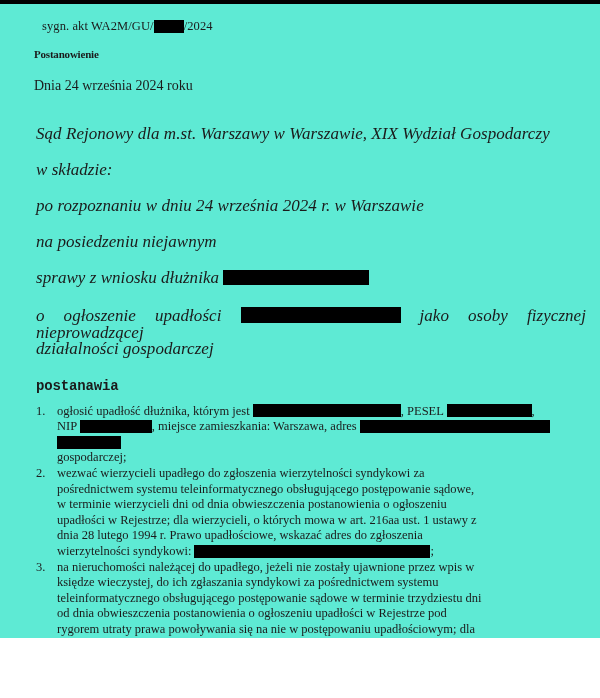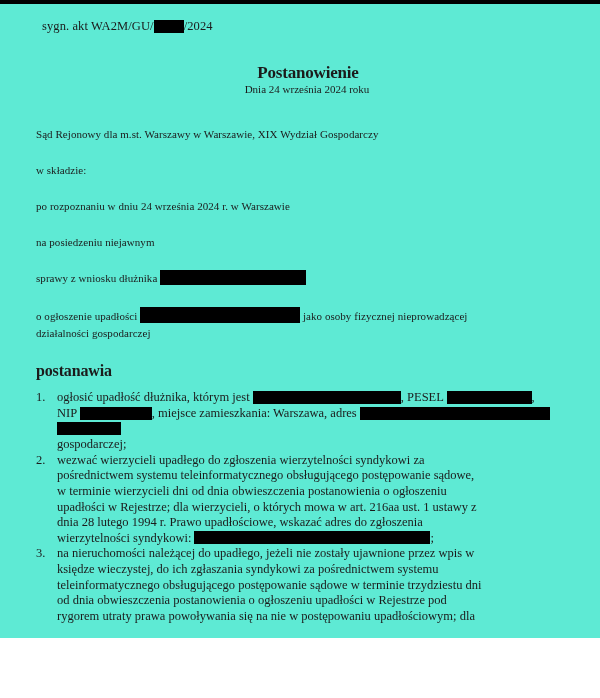--- a/index.html
+++ b/index.html
@@ -63,61 +63,64 @@
     font-size: 12.5px;
     line-height: 16px;
     padding-top: 14px;
     padding-left: 8px;
     letter-spacing: 0.1px;
     white-space: nowrap;
   }
   .sygn-line .redaction { width: 30px; height: 13px; top: -1px; }
 
   .doc-title {
-    text-align: center;
+    text-align: left;
     font-weight: bold;
-    font-size: 17px;
+    font-size: 11px;
     letter-spacing: -0.2px;
-    margin-top: 29px;
+    margin-top: 14px;
     padding-right: 4px;
   }
 
   .date-line {
-    text-align: center;
-    font-size: 11px;
+    text-align: left;
+    font-size: 14px;
+    margin-top: 18px;
     padding-right: 6px;
   }
 
   
   .body-block {
     margin-top: 32px;
     padding-left: 2px;
   }
   .para {
-    font-size: 11px;
+    font-size: 17px;
     line-height: 15px;
     margin-bottom: 21px;
     letter-spacing: 0.05px;
+    font-style: italic;
   }
   .para.justified {
     text-align: justify;
     line-height: 16px;
   }
   .para.justified > .tailline { text-align: left; }
 
   .para.sprawy .redaction { width: 146px; height: 15px; top: -2px; }
   .para.oglosz .redaction { width: 160px; height: 16px; top: -2px; }
 
   .heading-postanawia {
     font-weight: bold;
-    font-size: 16px;
+    font-size: 14px;
     letter-spacing: -0.15px;
     margin-top: 16px;
     margin-bottom: 10px;
     padding-left: 0px;
+    font-family: Liberation Mono, monospace;
   }
 
   
   ol.items {
     margin: 0;
     padding: 0;
     list-style: none;
     font-size: 12.5px;
   }
   ol.items > li {

